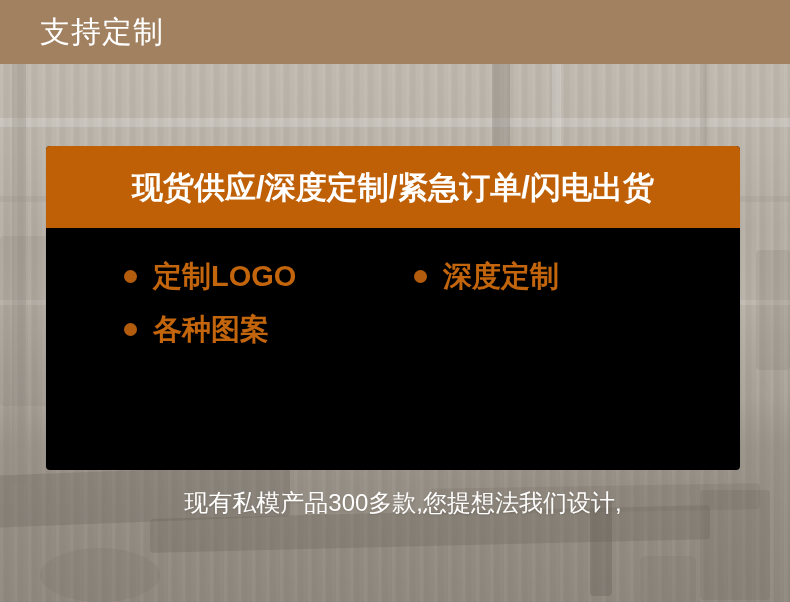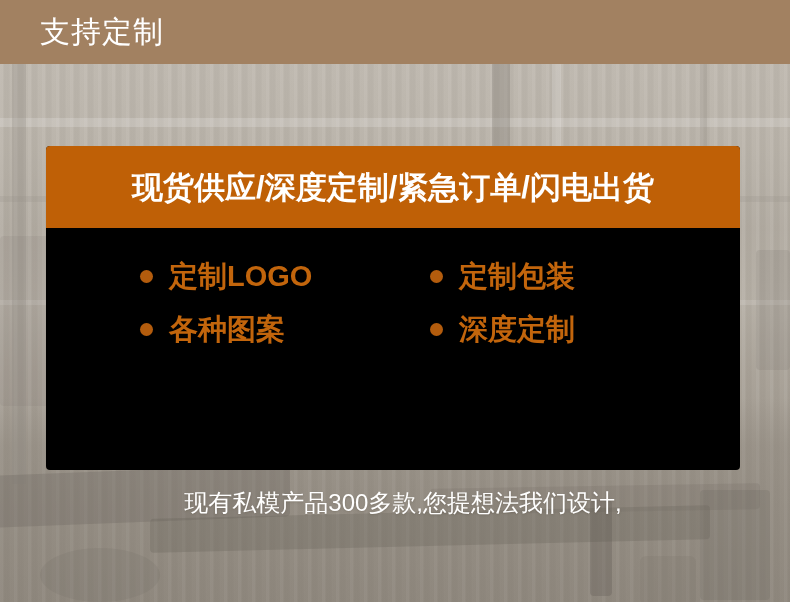--- a/index.html
+++ b/index.html
@@ -100,21 +100,21 @@
     font-weight:bold;
     letter-spacing:0px;
     white-space:nowrap;
     line-height:1;
   }
 
   
   .card-body{
     position:relative;
     height:242px;
-    padding:22px 0 0 16px;
+    padding:22px 0 0 0;
   }
   .bullet-cols{
     display:flex;
     padding-left:78px;
   }
   .bullet-col{ }
   .bullet-col.left{ width:290px; }
   .bullet-col.right{ width:290px; }
 
   .bullet-item{
@@ -197,24 +197,20 @@
           </div>
           <div class="bullet-item">
             <span class="bullet-dot"></span>
             <span class="bullet-label">各种图案</span>
           </div>
         </div>
 
         <div class="bullet-col right">
           <div class="bullet-item">
             <span class="bullet-dot"></span>
-            <span class="bullet-label">定制包装</span>
-          </div>
-          <div class="bullet-item">
-            <span class="bullet-dot"></span>
             <span class="bullet-label">深度定制</span>
           </div>
         </div>
 
       </div>
     </div>
   </div>
 
   <div class="tagline">
     <div class="tagline-line">现有私模产品300多款,您提想法我们设计,</div>

